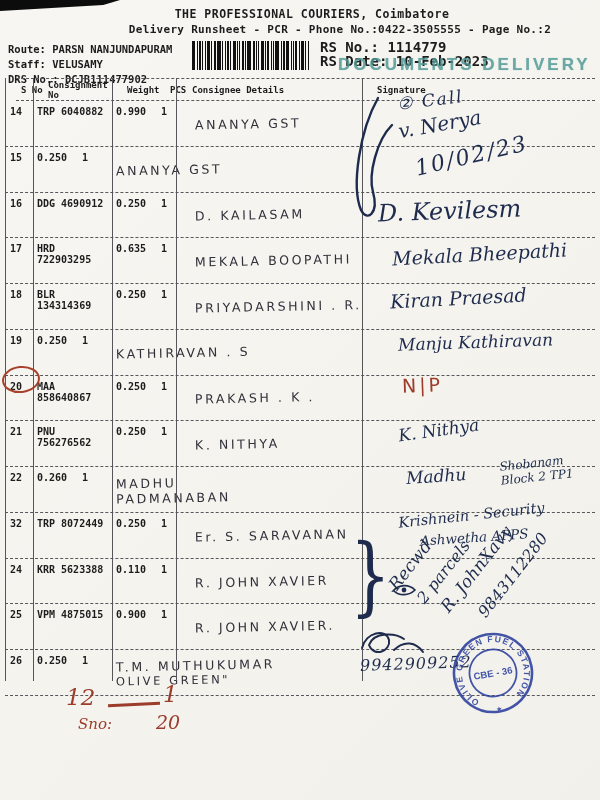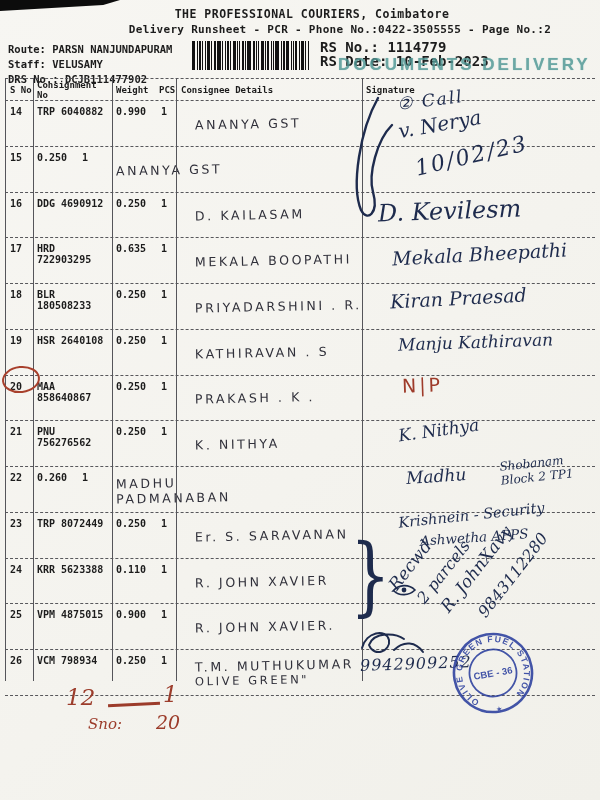--- a/index.html
+++ b/index.html
@@ -16,21 +16,21 @@
          font-size:11px;font-weight:700;letter-spacing:.3px;padding-left:40px;}
   .meta-left{position:absolute;left:8px;top:42px;font-size:10.5px;font-weight:700;line-height:15px;white-space:pre;}
   .meta-right{position:absolute;left:320px;top:40px;font-size:14px;font-weight:700;line-height:14px;white-space:pre;}
   .barcode{position:absolute;left:192px;top:41px;width:120px;height:29px;}
   .doc-stamp{position:absolute;left:338px;top:55px;font-family:"Liberation Sans",sans-serif;
          font-size:17px;font-weight:700;letter-spacing:3px;color:#4e9794;opacity:.82;
          text-shadow:0 0 1px #7fb7b4;}
   
   .tbl{position:absolute;left:5px;top:78px;width:590px;}
   .hrow{position:relative;height:21px;border-top:1px dashed #58585c;border-bottom:1px dashed #58585c;
-        font-size:9px;font-weight:700;display:flex;align-items:center;}
+        font-size:9px;font-weight:700;display:flex;align-items:center;margin-left:11px;}
   .brow{position:relative;height:44.77px;border-bottom:1px dashed #58585c;display:flex;}
   .c1{width:28px;flex:none;padding-left:5px;box-sizing:border-box;}
   .c2{width:79px;flex:none;padding-left:4px;box-sizing:border-box;}
   .c3{width:40px;flex:none;padding-left:4px;box-sizing:border-box;}
   .c4{width:24px;flex:none;padding-left:7px;box-sizing:border-box;}
   .c5{width:186px;flex:none;padding-left:5px;box-sizing:border-box;}
   .c6{flex:1;padding-left:4px;box-sizing:border-box;}
   .brow .c1,.brow .c2,.brow .c3,.brow .c4{font-size:10px;font-weight:700;padding-top:5px;}
   .brow .c4{padding-left:9px;}
   
@@ -70,21 +70,21 @@
   
   .stamp{position:absolute;left:443px;top:623px;width:100px;height:100px;transform:rotate(-10deg);opacity:.88;}
   
   .circle20{position:absolute;left:2px;top:366px;width:34px;height:23px;border:2px solid #a8402c;
             border-radius:50%;transform:rotate(-6deg);}
   
   .redpen{position:absolute;font-family:"DejaVu Serif",serif;font-style:italic;color:#9c3c2b;}
   .f-12{left:66px;top:684px;font-size:23px;}
   .f-dash{left:108px;top:703px;width:52px;height:2.5px;background:#9c3c2b;transform:rotate(-3deg);}
   .f-1{left:163px;top:681px;font-size:23px;}
-  .f-sno{left:88px;top:715px;font-size:15px;}
+  .f-sno{left:78px;top:715px;font-size:15px;}
   .f-20{left:156px;top:711px;font-size:19px;}
 </style>
 </head>
 <body>
 
 <div class="page">
 
   <div class="slash"></div>
 
   <div class="title">THE PROFESSIONAL COURIERS, Coimbatore</div>
@@ -192,33 +192,32 @@
       <span class="c4">1</span>
       <span class="c5">
         <span class="hw l1">MEKALA BOOPATHI</span>
 
       </span>
       <span class="c6"></span>
     </div>
 
     <div class="brow">
       <span class="c1">18</span>
-      <span class="c2">BLR 180508233</span>
+      <span class="c2">BLR 134314369</span>
       <span class="c3">0.250</span>
       <span class="c4">1</span>
       <span class="c5">
         <span class="hw l1">PRIYADARSHINI . R.</span>
 
       </span>
       <span class="c6"></span>
     </div>
 
     <div class="brow">
       <span class="c1">19</span>
-      <span class="c2">HSR 2640108</span>
       <span class="c3">0.250</span>
       <span class="c4">1</span>
       <span class="c5">
         <span class="hw l1">KATHIRAVAN . S</span>
 
       </span>
       <span class="c6"></span>
     </div>
 
     <div class="brow">
@@ -250,21 +249,21 @@
       <span class="c3">0.260</span>
       <span class="c4">1</span>
       <span class="c5">
         <span class="hw l1">MADHU PADMANABAN</span>
 
       </span>
       <span class="c6"></span>
     </div>
 
     <div class="brow">
-      <span class="c1">23</span>
+      <span class="c1">32</span>
       <span class="c2">TRP 8072449</span>
       <span class="c3">0.250</span>
       <span class="c4">1</span>
       <span class="c5">
         <span class="hw l1">Er. S. SARAVANAN</span>
 
       </span>
       <span class="c6"></span>
     </div>
 
@@ -287,21 +286,20 @@
       <span class="c4">1</span>
       <span class="c5">
         <span class="hw l1">R. JOHN XAVIER.</span>
 
       </span>
       <span class="c6"></span>
     </div>
 
     <div class="brow">
       <span class="c1">26</span>
-      <span class="c2">VCM 798934</span>
       <span class="c3">0.250</span>
       <span class="c4">1</span>
       <span class="c5">
         <span class="hw l1">T.M. MUTHUKUMAR</span>
         <span class="hw hw2 l2">OLIVE GREEN"</span>
       </span>
       <span class="c6"></span>
     </div>
   </div>
     <div class="vline" style="left: 0px; height: 603.01px;"></div>

